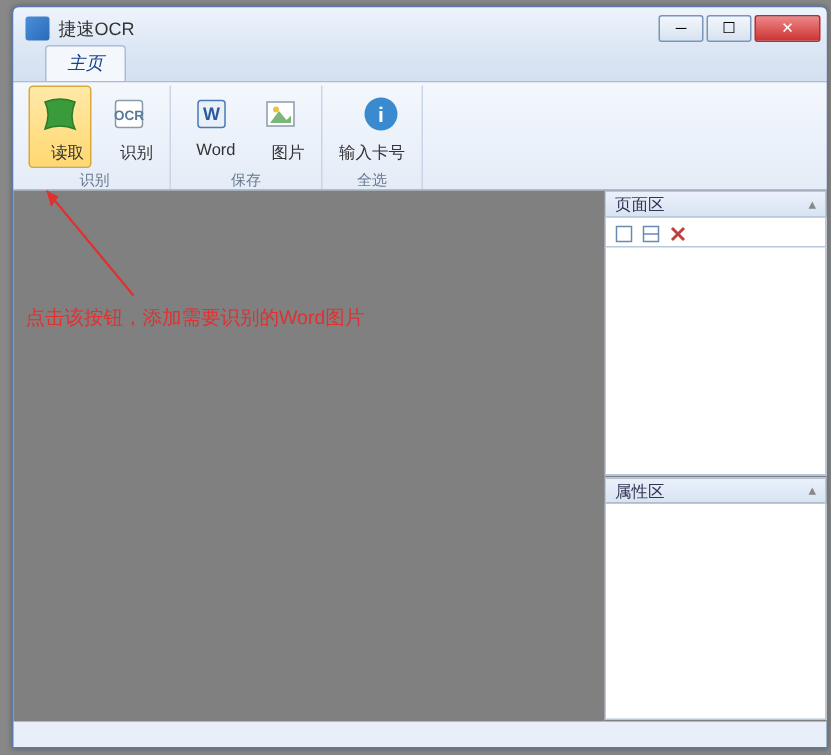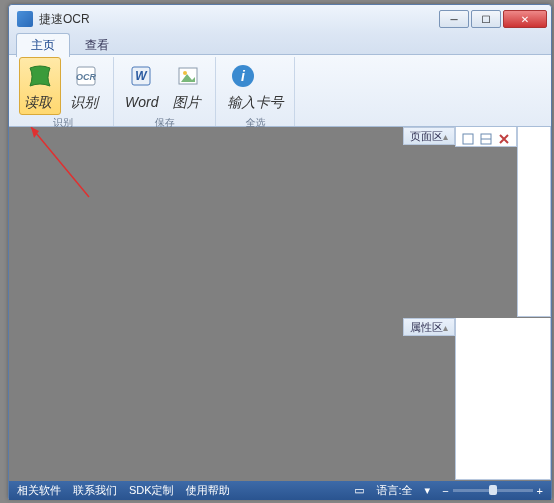--- a/index.html
+++ b/index.html
@@ -4,45 +4,45 @@
 <style>
 * { margin: 0; padding: 0; box-sizing: border-box; font-family: "Microsoft YaHei", "SimSun", sans-serif; }
 body { width: 554px; height: 503px; overflow: hidden; background: #888; }
 .window { width: 544px; height: 495px; margin: 4px 0 0 8px; background: #e8eff9; border: 1px solid #5a7ba8; border-radius: 4px 4px 0 0; box-shadow: 0 0 4px rgba(0,0,0,0.3); position: relative; }
 .titlebar { height: 28px; background: linear-gradient(to bottom, #eef4fc, #dce6f4); display: flex; align-items: center; padding: 0 4px 0 8px; border-radius: 4px 4px 0 0; }
 .title-icon { width: 16px; height: 16px; background: linear-gradient(135deg,#4a90d9,#2a6ab9); margin-right: 6px; border-radius: 2px; }
 .title-text { font-size: 12px; color: #333; flex: 1; }
 .win-controls { display: flex; gap: 0; }
 .win-btn { width: 30px; height: 18px; display: flex; align-items: center; justify-content: center; font-size: 10px; border: 1px solid #7a95b8; border-radius: 2px; margin-left: 2px; background: linear-gradient(#f2f6fb,#d8e3f0); cursor: pointer; }
 .win-btn.close { width: 44px; background: linear-gradient(#e88,#c33); color: #fff; border-color: #a33; }
-.tabs { height: 22px; display: flex; align-items: flex-start; padding-left: 7px; background: linear-gradient(#dce6f4,#d4e0f0); border-bottom: 1px solid #a8bdd8; }
+.tabs { height: 22px; display: flex; align-items: flex-end; padding-left: 21px; background: linear-gradient(#dce6f4,#d4e0f0); border-bottom: 1px solid #a8bdd8; font-style: italic; }
 .tab { padding: 3px 14px; font-size: 12px; border: 1px solid transparent; border-bottom: none; cursor: pointer; color: #335; }
 .tab.active { background: #f4f8fd; border-color: #a8bdd8; border-radius: 3px 3px 0 0; color: #15428b; }
 .ribbon { height: 72px; background: linear-gradient(#f4f8fd,#e4ecf7); border-bottom: 1px solid #a8bdd8; display: flex; padding: 2px 4px 0 4px; }
 .rb-group { display: flex; flex-direction: column; align-items: center; border-right: 1px solid #c8d6e8; padding: 0 6px; }
 .rb-items { display: flex; flex: 1; align-items: flex-start; gap: 4px; }
-.rb-btn { display: flex; flex-direction: column; align-items: flex-start; padding: 2px 4px; border: 1px solid transparent; border-radius: 3px; cursor: pointer; min-width: 40px; font-style: italic; }
+.rb-btn { display: flex; flex-direction: column; align-items: flex-end; padding: 2px 4px; border: 1px solid transparent; border-radius: 3px; cursor: pointer; min-width: 40px; }
 .rb-btn.highlighted { background: linear-gradient(#ffe9a8,#ffd870); border-color: #d9a93a; }
 .rb-btn .icon { width: 32px; height: 32px; display: flex; align-items: center; justify-content: center; }
-.rb-btn .lbl { font-size: 14px; color: #333; margin-top: 2px; white-space: nowrap; }
+.rb-btn .lbl { font-size: 11px; color: #333; margin-top: 2px; white-space: nowrap; }
 .rb-group-label { font-size: 10px; color: #6a7a90; padding: 1px 0; }
 .content { display: flex; height: 354px; }
 .main-canvas { flex: 1; background: #808080; position: relative; }
 .annotation { position: absolute; top: 76px; left: 8px; font-size: 13px; color: #e03030; }
 .arrow-svg { position: absolute; top: 0; left: 0; pointer-events: none; }
 .right-panes { width: 148px; display: flex; flex-direction: column; background: #808080; }
 .pane { background: #808080; margin-bottom: 1px; }
 .pane-header { height: 18px; background: linear-gradient(#eaf1fb,#d8e4f2); font-size: 11px; color: #335; padding: 1px 6px; border: 1px solid #b8c8de; display: flex; align-items: center; justify-content: space-between; }
 .pane-mini { font-size: 10px; color: #888; cursor: pointer; }
 .pane-toolbar { height: 20px; background: #fff; border: 1px solid #b8c8de; border-top: none; display: flex; align-items: center; gap: 6px; padding: 0 6px; }
 .pt-icon { width: 12px; height: 12px; display: inline-block; cursor: pointer; }
 .pane-body { background: #fff; border: 1px solid #b8c8de; border-top: none; }
-.pane.top { flex: 0 0 190px; display: flex; flex-direction: row; justify-content: space-between; }
+.pane.top { flex: 0 0 190px; display: flex; flex-direction: column; justify-content: space-between; }
 .pane.top .pane-body { flex: 1; }
-.pane.bottom { flex: 1; display: flex; flex-direction: row; }
+.pane.bottom { flex: 1; display: flex; flex-direction: column; }
 .pane.bottom .pane-body { flex: 1; }
 .statusbar { height: 19px; background: linear-gradient(#3d6aa8,#2a5490); color: #fff; font-size: 11px; display: flex; align-items: center; padding: 0 8px; gap: 12px; }
 .statusbar .sp { flex: 1; }
 .statusbar .sitem { cursor: pointer; }
 .zoom { display: flex; align-items: center; gap: 4px; }
 .zoom-track { width: 80px; height: 3px; background: #6a8ab8; position: relative; }
 .zoom-thumb { position: absolute; width: 8px; height: 10px; background: #d8e4f2; left: 36px; top: -4px; border-radius: 2px; }
 </style>
 </head>
 <body>
@@ -54,21 +54,20 @@
     <div class="title-text">捷速OCR</div>
     <div class="win-controls">
       <div class="win-btn">─</div>
       <div class="win-btn">☐</div>
       <div class="win-btn close">✕</div>
     </div>
   </div>
 
   <div class="tabs">
     <div class="tab active">主页</div>
-    <div class="tab">查看</div>
   </div>
 
   <div class="ribbon">
     <div class="rb-group">
       <div class="rb-items">
         <div class="rb-btn highlighted">
           <div class="icon">
             <svg width="28" height="28" viewBox="0 0 28 28">
                 <path d="M4 6 Q14 2 24 6 Q20 16 24 24 Q14 20 4 24 Q8 14 4 6 Z" fill="#3a9b3a" stroke="#2a7a2a"></path>
               </svg>
@@ -128,20 +127,21 @@
       <div class="rb-group-label">全选</div>
     </div>
   </div>
 
   <div class="content">
     <div class="main-canvas">
       <svg class="arrow-svg" width="200" height="90">
         <line x1="22" y1="0" x2="80" y2="70" stroke="#e03030" stroke-width="1.5"></line>
         <polygon points="22,0 30,4 25,11" fill="#e03030"></polygon>
       </svg>
+      <div class="annotation">点击该按钮，添加需要识别的Word图片</div>
     </div>
     <div class="right-panes">
       <div class="pane top">
         <div class="pane-header">
           <span>页面区</span>
           <span class="pane-mini">▴</span>
         </div>
         <div class="pane-toolbar">
           <span class="pt-icon"><svg width="12" height="12">
                 <rect x="1" y="1" width="10" height="10" fill="none" stroke="#6a8ab0"></rect>
@@ -159,31 +159,14 @@
       <div class="pane bottom">
         <div class="pane-header">
           <span>属性区</span>
           <span class="pane-mini">▴</span>
         </div>
         <div class="pane-body"></div>
       </div>
     </div>
   </div>
 
-  <div class="statusbar">
-    <span class="sitem">相关软件</span>
-    <span class="sitem">联系我们</span>
-    <span class="sitem">SDK定制</span>
-    <span class="sitem">使用帮助</span>
-    <span class="sp"></span>
-    <span class="sitem">▭</span>
-    <span class="sitem">语言:全</span>
-    <span class="sitem">▾</span>
-    <div class="zoom">
-      <span class="sitem">−</span>
-      <div class="zoom-track">
-          <div class="zoom-thumb"></div>
-        </div>
-      <span class="sitem">+</span>
-    </div>
-  </div>
 
 </div>
 
 </body></html>

